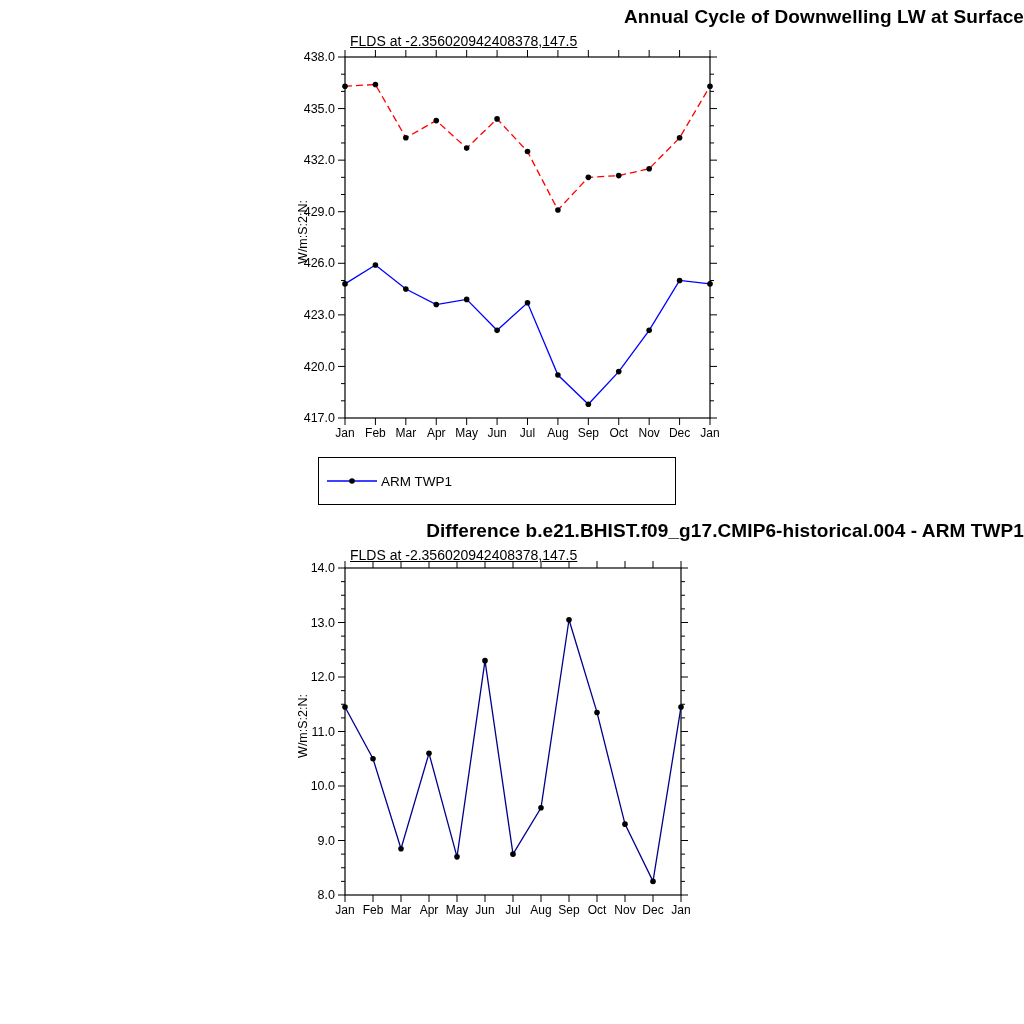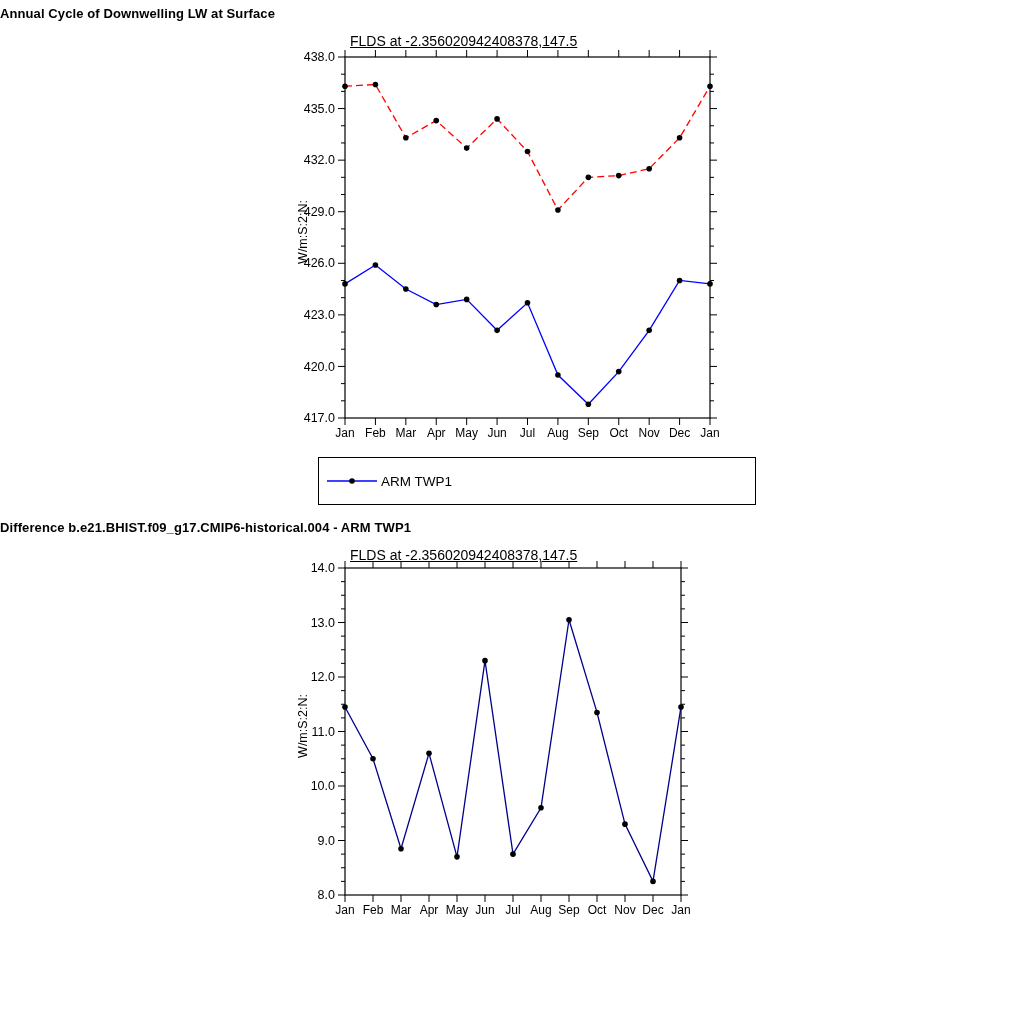--- a/index.html
+++ b/index.html
@@ -1,24 +1,24 @@
 <!DOCTYPE html>
 <html><head>
 <meta charset="utf-8">
 <style>
   * { margin: 0; padding: 0; box-sizing: border-box; }
   html, body { background: #ffffff; }
   body { font-family: "Liberation Sans", sans-serif; color: #000; }
   .page { position: relative; width: 1024px; height: 1024px; background: #ffffff; overflow: hidden; }
-  .chart-title { position: absolute; left: 0; width: 100%; text-align: left; font-weight: bold; font-size: 13px; letter-spacing: 0.1px; }
+  .chart-title { position: absolute; left: 0; width: 100%; text-align: right; font-weight: bold; font-size: 19px; letter-spacing: 0.1px; }
   .subtitle { position: absolute; font-size: 14px; text-decoration: underline; }
   .ylabel { position: absolute; font-size: 12.5px; writing-mode: vertical-rl; transform: rotate(180deg); white-space: nowrap; }
   .chart-svg { position: absolute; overflow: visible; }
   svg text { font-family: "Liberation Sans", sans-serif; fill: #000; }
-  .legend { position: absolute; left: 318px; top: 457px; width: 438px; height: 48px;
+  .legend { position: absolute; left: 318px; top: 457px; width: 358px; height: 48px;
             border: 1px solid #000; background: #fff; padding: 18px 6px;
             display: flex; flex-direction: column; justify-content: center; }
   .legend-row { display: flex; align-items: center; height: 21px; font-size: 13.5px; white-space: nowrap; }
   .legend-row .legend-sample { flex: 0 0 auto; }
   .legend-row span { margin-left: 2px; }
 </style>
 </head>
 <body>
 
 <div class="page">

